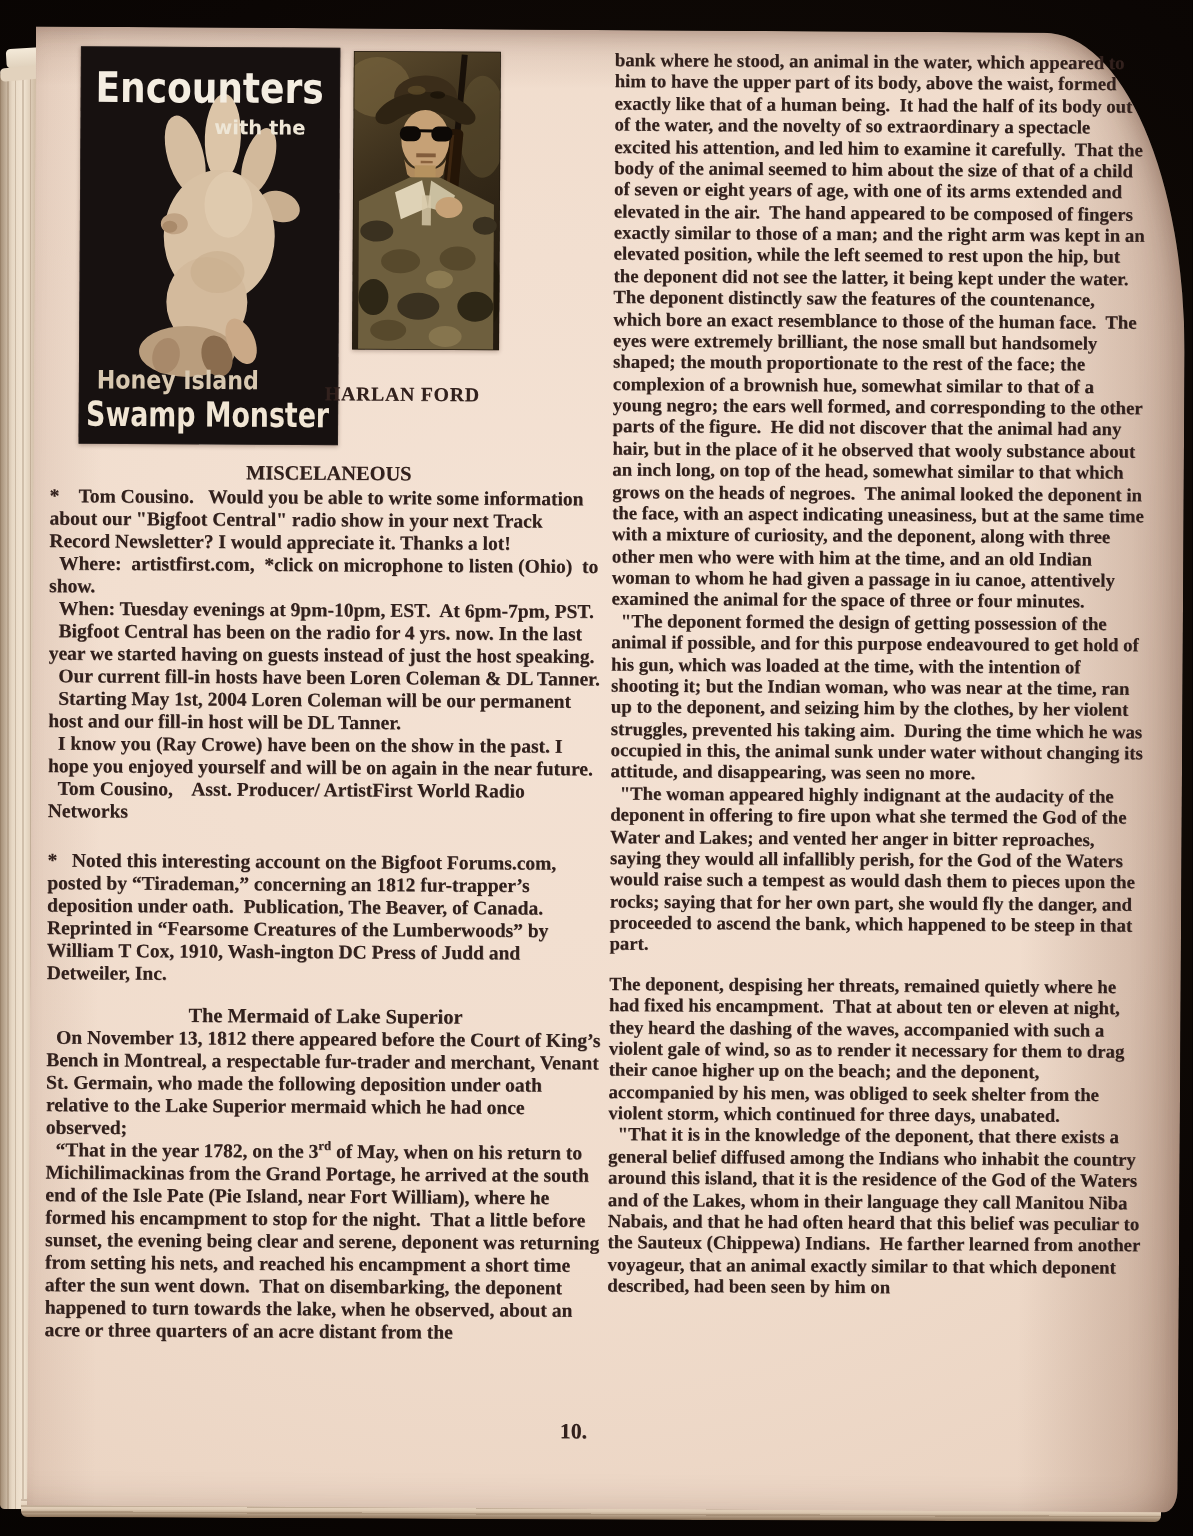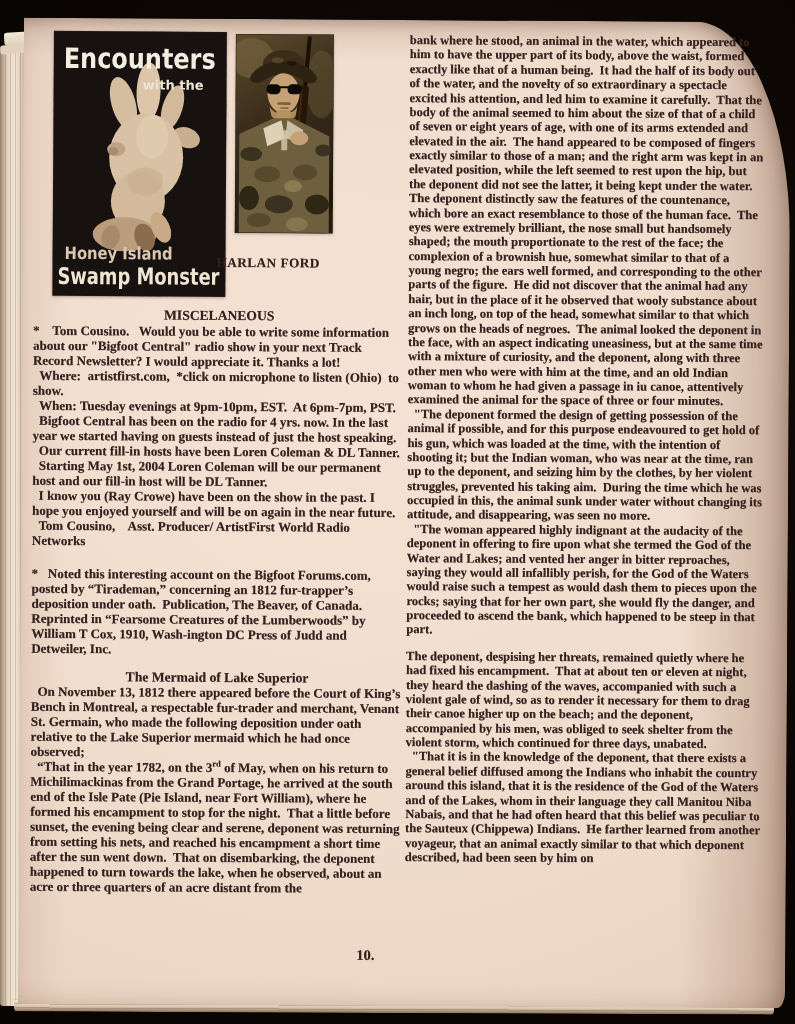--- a/index.html
+++ b/index.html
@@ -77,21 +77,21 @@
   .col-left  { left: 11px;  top: 289px; width: 372px; font-size: 13px;   line-height: 1.155; }
   .col-right { left: 386px; top: 13px;  width: 356px; font-size: 12.5px; line-height: 1.15; }
   .pp { margin: 0; white-space: pre-wrap; }
   .head { text-align: center; font-size: 13.6px; font-weight: 700; }
   .subhead { margin-top: 13px; }
   .gap { margin-top: 18px; }
   .gap-sm { margin-top: 12px; }
   .sup { vertical-align: super; font-size: 8.5px; line-height: 0; }
   .pagenum {
     position: absolute; left: 338px; top: 927px; width: 52px;
-    font-size: 14.5px; font-weight: 700;
+    text-align: center; font-size: 14.5px; font-weight: 700;
   }
 </style>
 </head>
 <body>
 
 <div class="scene">
 
   <div class="stack-left"></div>
   <div class="corner-a"></div>
   <div class="corner-b"></div>

